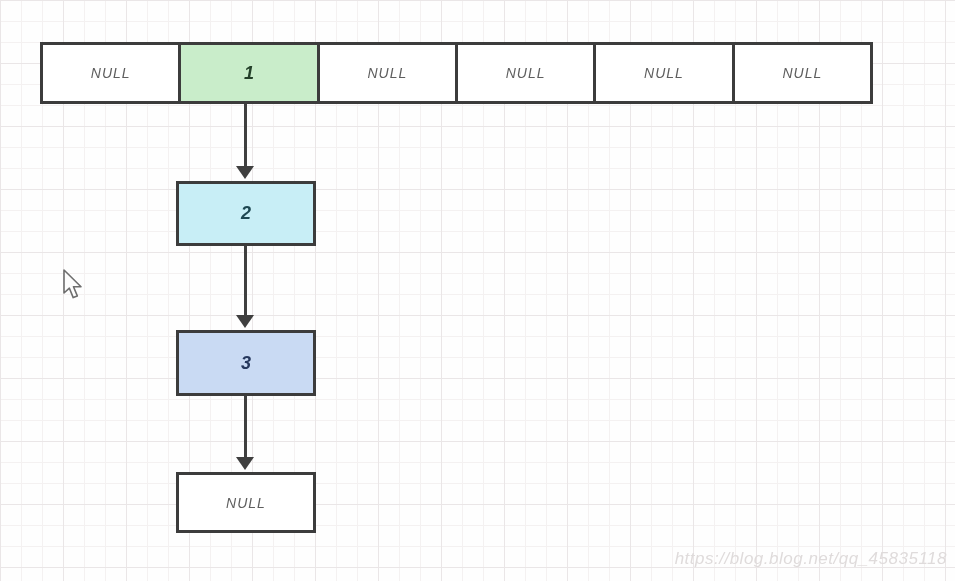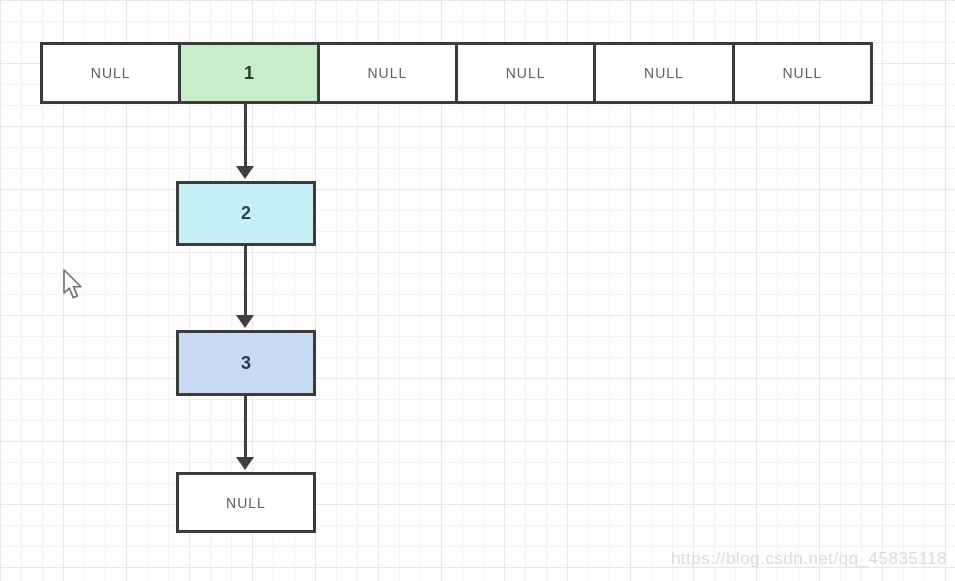--- a/index.html
+++ b/index.html
@@ -14,20 +14,21 @@
     position: relative;
     width: 955px;
     height: 581px;
     background-color: #fefefe;
     background-image:
       linear-gradient(to right,  var(--grid-major) 1px, transparent 1px),
       linear-gradient(to bottom, var(--grid-major) 1px, transparent 1px),
       linear-gradient(to right,  var(--grid-minor) 1px, transparent 1px),
       linear-gradient(to bottom, var(--grid-minor) 1px, transparent 1px);
     background-size: 63px 63px, 63px 63px, 21px 21px, 21px 21px;
+    font-style: italic;
   }
 
   
   .bucket-row {
     position: absolute;
     left: 40px; top: 42px;
     width: 833px; height: 62px;
     display: flex;
     border: 3px solid var(--box-border);
     box-sizing: border-box;
@@ -153,15 +154,15 @@
   <div class="arrow-head head-3"></div>
 
   <div class="node node-null">
     <span>NULL</span>
   </div>
 
   <svg class="cursor" viewBox="0 0 24 34">
     <path d="M2,1 L2,24 L7.4,19.2 L11.2,28.6 L15.3,26.9 L11.5,17.8 L19,17.8 Z" fill="#fdfdfd" stroke="#6e6e6e" stroke-width="1.6" stroke-linejoin="round"></path>
   </svg>
 
-  <div class="watermark">https://blog.csdn.net/qq_45835118</div>
+  <div class="watermark">https://blog.blog.net/qq_45835118</div>
 
 </div>
 
 </body></html>

